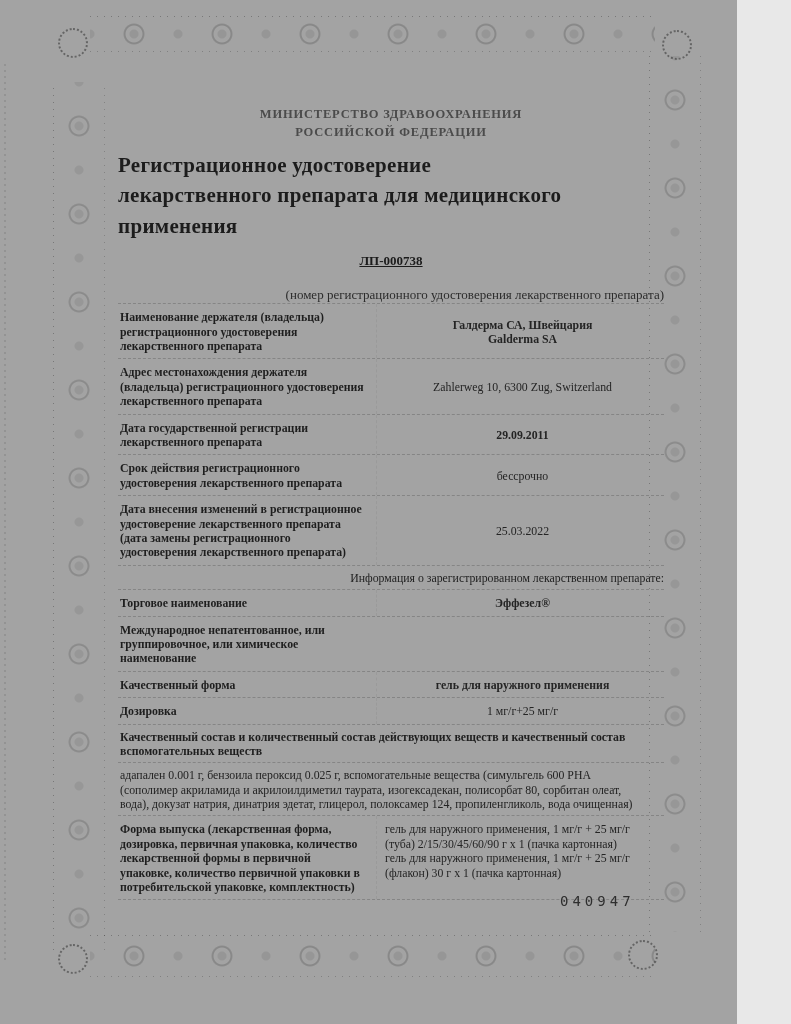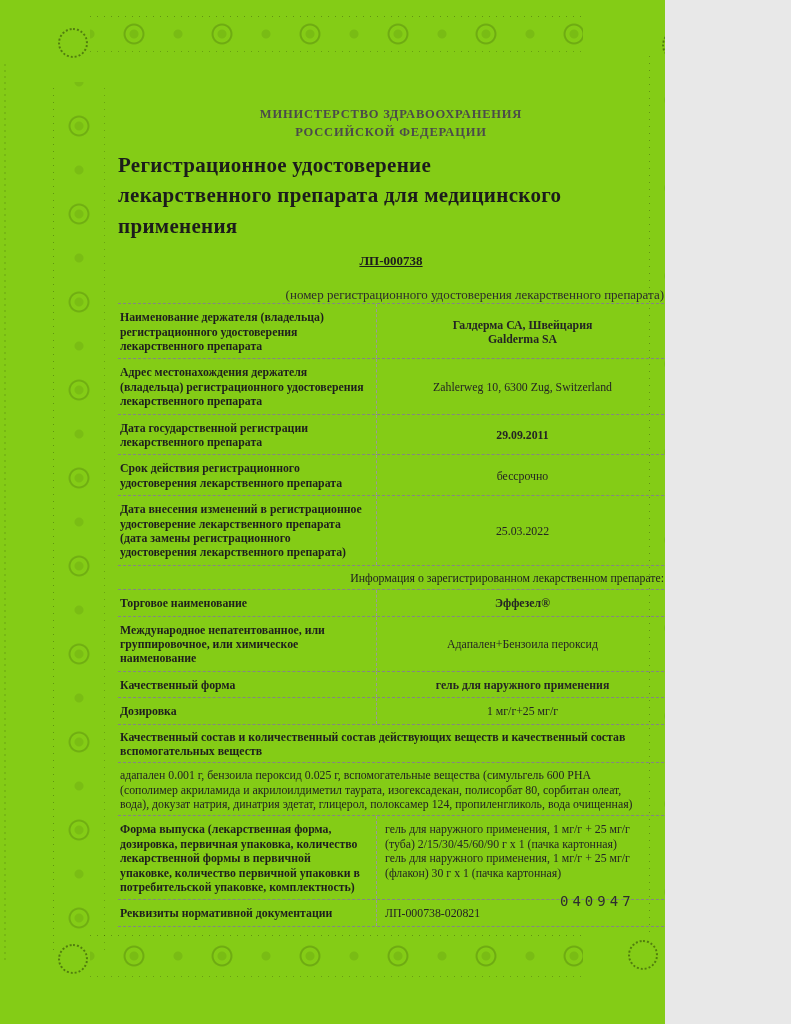--- a/index.html
+++ b/index.html
@@ -1,19 +1,19 @@
 <!DOCTYPE html>
 <html><head>
 <meta charset="utf-8">
 <style>
   html,body{margin:0;padding:0;background:#e8e8e8;}
   .page{
     position:relative;
-    width:665px;height:1024px;
-    background:#84cc16;
+    width:737px;height:1024px;
+    background:#a3a3a3;
     overflow:hidden;
     font-family:"Liberation Serif","DejaVu Serif",serif;
     color:#222222;
   }
   
   .orn{position:absolute;opacity:.8;}
   .orn-h{
     background-image:
       repeating-linear-gradient(90deg, rgba(0,0,0,.33) 0 1px, transparent 1px 7px),
       repeating-linear-gradient(90deg, rgba(0,0,0,.26) 0 1px, transparent 1px 7px),
@@ -152,21 +152,20 @@
       <div class="full-row info-header">Информация о зарегистрированном лекарственном препарате:</div>
 
       <div class="trow">
         <div class="tlabel">Торговое наименование</div>
         <div class="tvalue vbold">Эффезел®</div>
       </div>
       <div class="trow">
         <div class="tlabel">Международное непатентованное, или
 группировочное, или химическое
 наименование</div>
-        <div class="tvalue">Адапален+Бензоила пероксид</div>
       </div>
       <div class="trow">
         <div class="tlabel">Качественный форма</div>
         <div class="tvalue vsemib">гель для наружного применения</div>
       </div>
       <div class="trow">
         <div class="tlabel">Дозировка</div>
         <div class="tvalue">1 мг/г+25 мг/г</div>
       </div>
 
@@ -181,23 +180,19 @@
 дозировка, первичная упаковка, количество
 лекарственной формы в первичной
 упаковке, количество первичной упаковки в
 потребительской упаковке, комплектность)</div>
         <div class="tvalue vleft">гель для наружного применения, 1 мг/г + 25 мг/г
 (туба) 2/15/30/45/60/90 г х 1 (пачка картонная)
 гель для наружного применения, 1 мг/г + 25 мг/г
 (флакон) 30 г х 1 (пачка картонная)</div>
       </div>
 
-      <div class="trow">
-        <div class="tlabel">Реквизиты нормативной документации</div>
-        <div class="tvalue vleft">ЛП-000738-020821</div>
-      </div>
 
     </div>
   </div>
 
   <div class="serial">040947</div>
 
 </div>
 
 </body></html>

